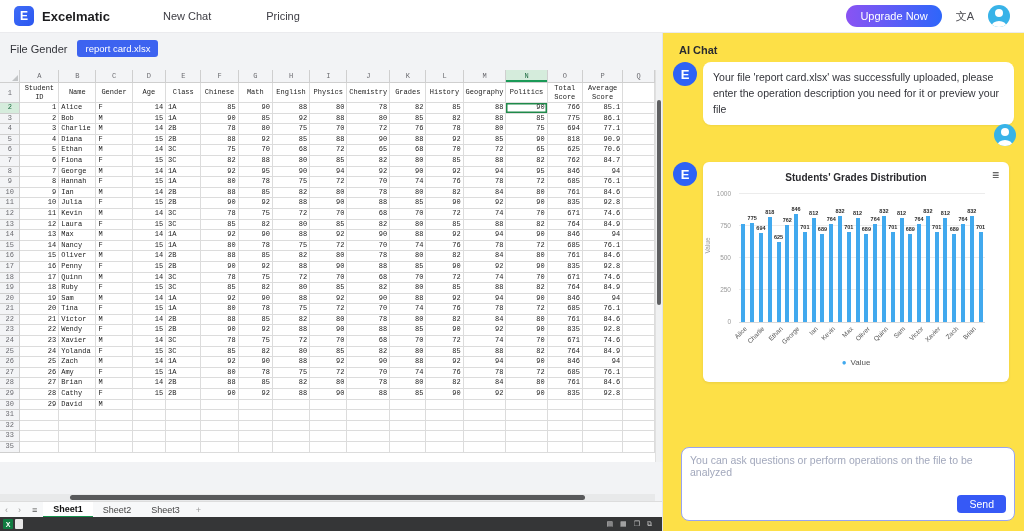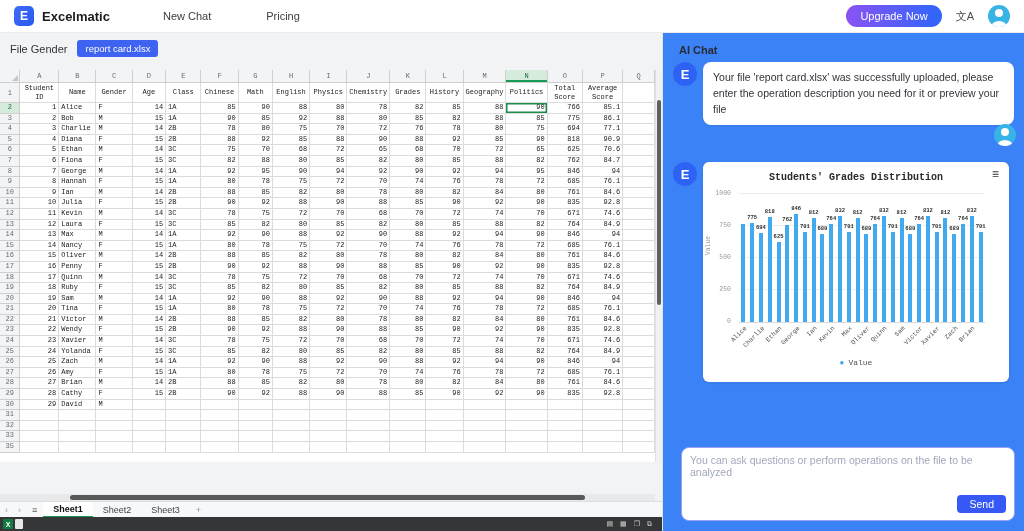--- a/index.html
+++ b/index.html
@@ -14,21 +14,21 @@
   .nav-right{margin-left:auto;display:flex;align-items:center;gap:14px;padding-right:14px;}
   .upgrade{background:linear-gradient(90deg,#8a53f3,#2e66fa);color:#fff;font-size:11px;padding:5px 14px;border-radius:14px;border:none;cursor:pointer;}
   .translate{font-size:11px;color:#4a4a50;cursor:pointer;}
   .avatar{width:22px;height:22px;border-radius:50%;background:#38b3e8;position:relative;overflow:hidden;cursor:pointer;}
   .p-head{position:absolute;top:4px;left:50%;transform:translateX(-50%);width:8px;height:8px;background:#fff;border-radius:50%;}
   .p-body{position:absolute;bottom:-5px;left:50%;transform:translateX(-50%);width:15px;height:11px;background:#fff;border-radius:50% 50% 0 0;}
 
   
   .main{position:absolute;top:32px;left:0;width:1024px;height:499px;display:flex;}
   .left{position:relative;width:662px;height:499px;background:#f2f3f5;}
-  .right{position:relative;width:362px;height:499px;background:#3b82f6;border-left:1px solid #e2e4e8;box-sizing:border-box;}
+  .right{position:relative;width:362px;height:499px;background:#fde047;border-left:1px solid #e2e4e8;box-sizing:border-box;}
 
   
   .filerow{position:absolute;top:8px;left:10px;display:flex;align-items:center;gap:10px;}
   .fplabel{font-size:11px;color:#33343a;}
   .fchip{background:#3d63f0;color:#fff;font-size:9.5px;padding:3px 8px;border-radius:3px;cursor:pointer;}
 
   
   .gridwrap{position:absolute;top:38px;left:0;width:655px;height:392px;background:#fff;overflow:hidden;}
   table.tbl{border-collapse:collapse;table-layout:fixed;font-family:"Liberation Mono",monospace;font-size:7px;color:#222;}
   .tbl th,.tbl td{border-right:1px solid #dcdcdc;border-bottom:1px solid #dcdcdc;padding:0 2px;overflow:hidden;white-space:nowrap;}
@@ -68,21 +68,21 @@
   .statusicons span{color:#c9c9c9;font-size:7px;line-height:14px;cursor:pointer;}
 
   
   .chat-title{position:absolute;top:12px;left:16px;font-size:11px;font-weight:700;color:#2a2b30;}
   .bot-row{position:absolute;top:30px;left:10px;right:10px;display:flex;gap:6px;}
   .bot-av{width:24px;height:24px;border-radius:50%;background:#2e62f5;color:#fff;font-weight:bold;font-size:13px;display:flex;align-items:center;justify-content:center;flex:0 0 24px;}
   .bot-card{background:#fff;border-radius:8px;padding:8px 10px;font-size:10.5px;line-height:1.5;color:#33343a;box-shadow:0 1px 2px rgba(0,0,0,.05);}
   .user-row{position:absolute;top:92px;left:10px;right:8px;display:flex;justify-content:flex-end;align-items:center;gap:6px;}
   .user-bubble{background:#6a7bf7;color:#fff;font-size:10.5px;padding:7px 10px;border-radius:8px;cursor:pointer;}
   .chart-row{position:absolute;top:130px;left:10px;display:flex;gap:6px;}
-  .chart-card{position:relative;width:306px;height:220px;background:#fff;border-radius:6px;box-shadow:0 1px 3px rgba(0,0,0,.08);font-family:Liberation Mono, monospace;}
+  .chart-card{position:relative;width:306px;height:220px;background:#fff;border-radius:6px;box-shadow:0 1px 3px rgba(0,0,0,.08);}
   .c-title{position:absolute;top:10px;left:0;width:100%;text-align:center;font-size:10px;font-weight:700;color:#2a2a2e;}
   .c-menu{position:absolute;top:6px;right:10px;font-size:12px;color:#333;cursor:pointer;}
   .plot{position:absolute;left:36px;top:32px;width:246px;height:128px;border-bottom:1px solid #d9d9d9;}
   .gline{position:absolute;left:0;width:100%;height:1px;background:#ececec;}
   .yticks{position:absolute;left:0px;top:32px;width:32px;height:128px;}
   .yticks span{position:absolute;right:4px;font-size:6.5px;color:#999;}
   .ylab{position:absolute;left:-4px;top:80px;font-size:6.5px;color:#999;transform:rotate(-90deg);}
   .bars{position:absolute;left:0;top:0;width:100%;height:100%;display:grid;grid-template-columns:repeat(28,1fr);align-items:end;}
   .barcell{position:relative;height:100%;display:flex;align-items:flex-end;justify-content:center;}
   .bar{width:4px;background:#41a9ee;}

